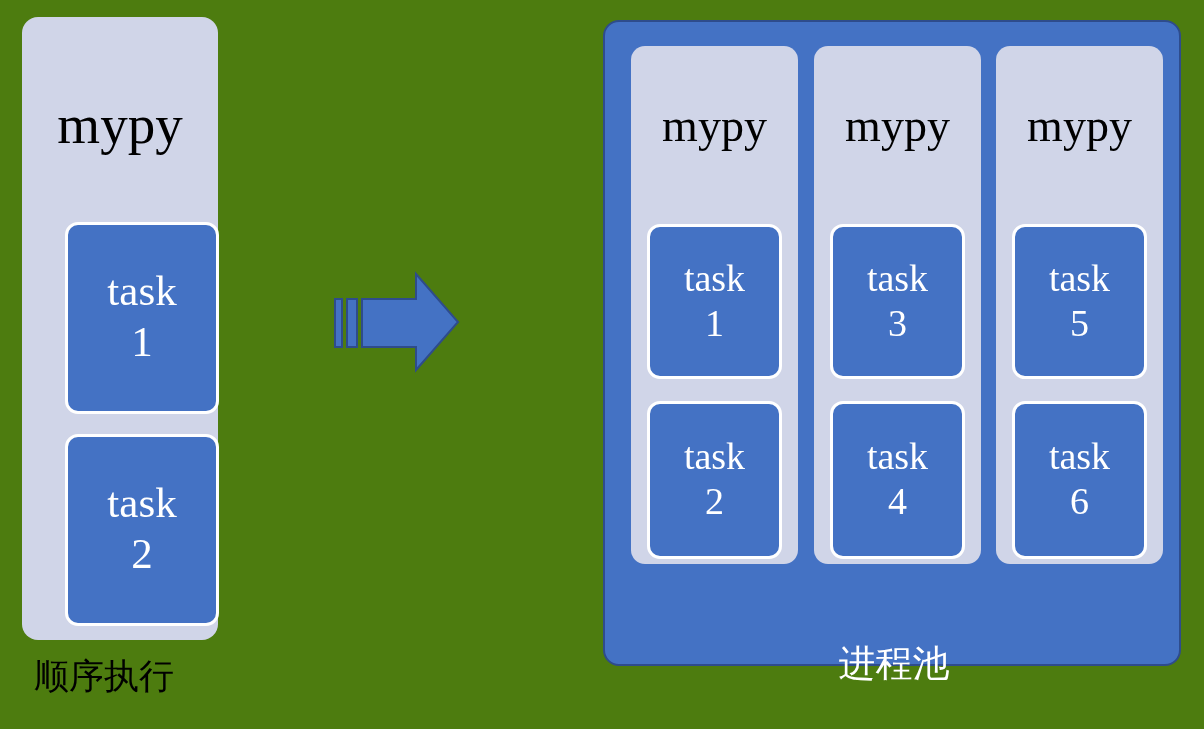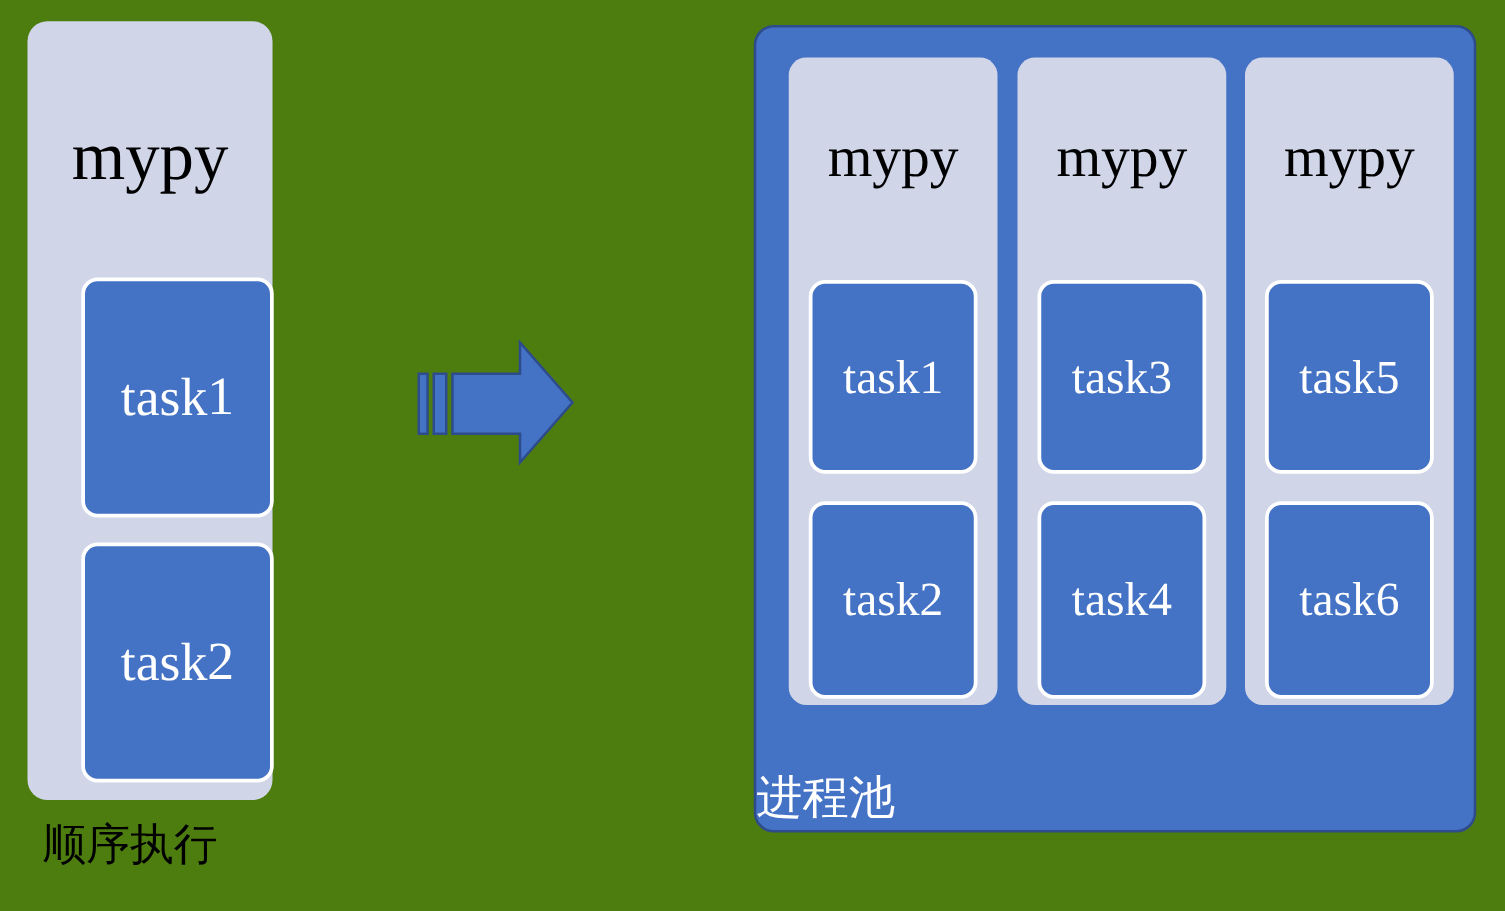--- a/index.html
+++ b/index.html
@@ -38,21 +38,21 @@
     color: #000000;
     white-space: nowrap;
   }
   .task-box {
     position: absolute;
     background: #4472c4;
     border: 3px solid #ffffff;
     border-radius: 13px;
     box-sizing: border-box;
     display: flex;
-    flex-direction: row;
+    flex-direction: column;
     align-items: center;
     justify-content: center;
     color: #ffffff;
     font-family: "Liberation Serif", serif;
   }
   .task-box .t-word {
     font-size: 43px;
     line-height: 47px;
   }
   .task-box .t-num {
@@ -141,24 +141,24 @@
     top: 355px;
     width: 135px;
     height: 158px;
   }
   .pool-task-a .t-word, .pool-task-b .t-word { font-size: 38px; line-height: 42px; }
   .pool-task-a .t-num,  .pool-task-b .t-num  { font-size: 38px; line-height: 48px; }
 
   .pool-label {
     position: absolute;
     left: 0;
-    top: 594px;
+    top: 622px;
     width: 578px;
-    text-align: left;
-    font-family: Liberation Sans, sans-serif;
+    text-align: center;
+    font-family: Liberation Mono, monospace;
     font-size: 37px;
     line-height: 44px;
     color: #ffffff;
     white-space: nowrap;
   }
 </style>
 </head>
 <body>
 
 <div id="canvas">

